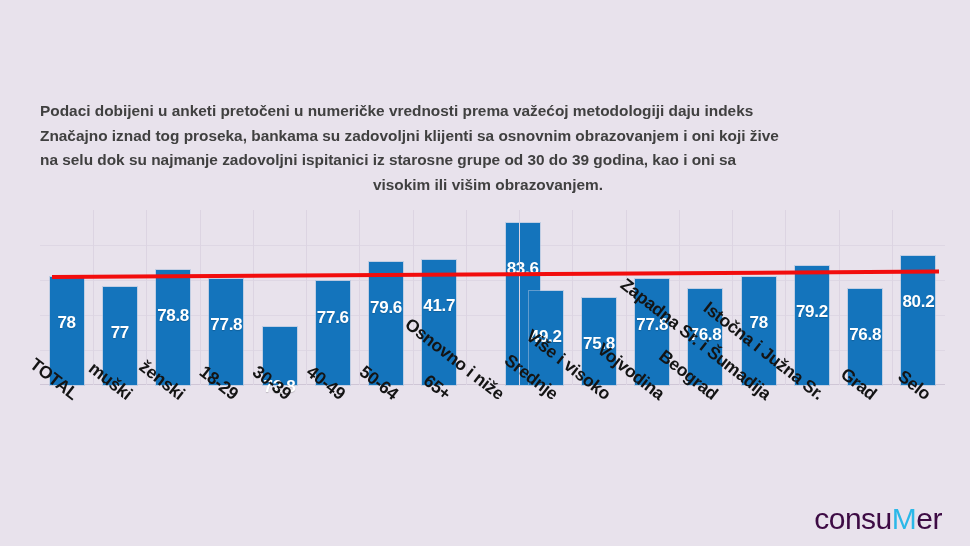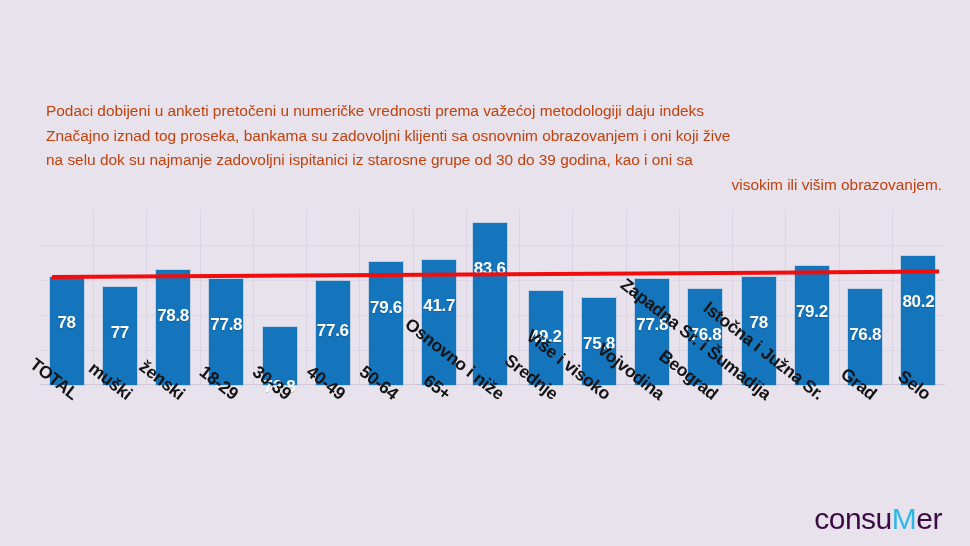--- a/index.html
+++ b/index.html
@@ -38,32 +38,32 @@
   }
   #title .line2 { display: block; }
   .squiggle {
     border-bottom: 2px dotted #d98ca0;
     padding-bottom: 1px;
   }
 
   
   #para {
     position: absolute;
-    left: 46px;
+    left: 40px;
     top: 99px;
     width: 896px;
-    color: #c2410c;
-    font-family: "Liberation Sans", sans-serif;
-    font-weight: normal;
+    color: #404040;
+    font-family: "Liberation Sans", sans-serif;
+    font-weight: bold;
     font-size: 15.4px;
     line-height: 24.6px;
     text-align: justify;
     text-justify: inter-word;
   }
-  #para .lastline { text-align: right; }
+  #para .lastline { text-align: center; }
 
   
   #chart {
     position: absolute;
     left: 0px;
     top: 210px;
     width: 970px;
     height: 180px;
   }
   .plot {
@@ -214,34 +214,34 @@
           <div class="bar-label" style="top: 105.231px;">77.8</div>
         </div>
         <div class="gridline" style="left: 212.941px;"></div>
         <div class="bar-slot" style="left: 212.941px; width: 53.2353px;">
           <div class="bar" title="30-39: 72.8" style="height: 57.6923px; background: rgb(20, 116, 188);"></div>
           <div class="bar-label" style="top: 167px;">72.8</div>
         </div>
         <div class="gridline" style="left: 266.176px;"></div>
         <div class="bar-slot" style="left: 266.176px; width: 53.2353px;">
           <div class="bar" title="40-49: 77.6" style="height: 103.846px; background: rgb(20, 116, 188);"></div>
-          <div class="bar-label" style="top: 111px;">77.6</div>
+          <div class="bar-label" style="top: 98px;">77.6</div>
         </div>
         <div class="gridline" style="left: 319.412px;"></div>
         <div class="bar-slot" style="left: 319.412px; width: 53.2353px;">
           <div class="bar" title="50-64: 79.6" style="height: 123.077px; background: rgb(20, 116, 188);"></div>
           <div class="bar-label" style="top: 87.9231px;">79.6</div>
         </div>
         <div class="gridline" style="left: 372.647px;"></div>
         <div class="bar-slot" style="left: 372.647px; width: 53.2353px;">
           <div class="bar" title="65+: 79.8" style="height: 125px; background: rgb(20, 116, 188);"></div>
           <div class="bar-label" style="top: 86px;">41.7</div>
         </div>
         <div class="gridline" style="left: 425.882px;"></div>
-        <div class="bar-slot" style="left: 401px; width: 53.2353px; padding-left: 44px;">
+        <div class="bar-slot" style="left: 434px; width: 53.2353px; padding-left: 44px;">
           <div class="bar" title="Osnovno i niže: 83.6" style="height: 161.538px; background: rgb(20, 116, 188);"></div>
           <div class="bar-label" style="top: 49.4615px;">83.6</div>
         </div>
         <div class="gridline" style="left: 479.118px;"></div>
         <div class="bar-slot" style="left: 479.118px; width: 53.2353px;">
           <div class="bar" title="Srednje: 76.6" style="height: 94.2308px; background: rgb(20, 116, 188);"></div>
           <div class="bar-label" style="top: 116.769px;">49.2</div>
         </div>
         <div class="gridline" style="left: 532.353px;"></div>
         <div class="bar-slot" style="left: 532.353px; width: 53.2353px;">

